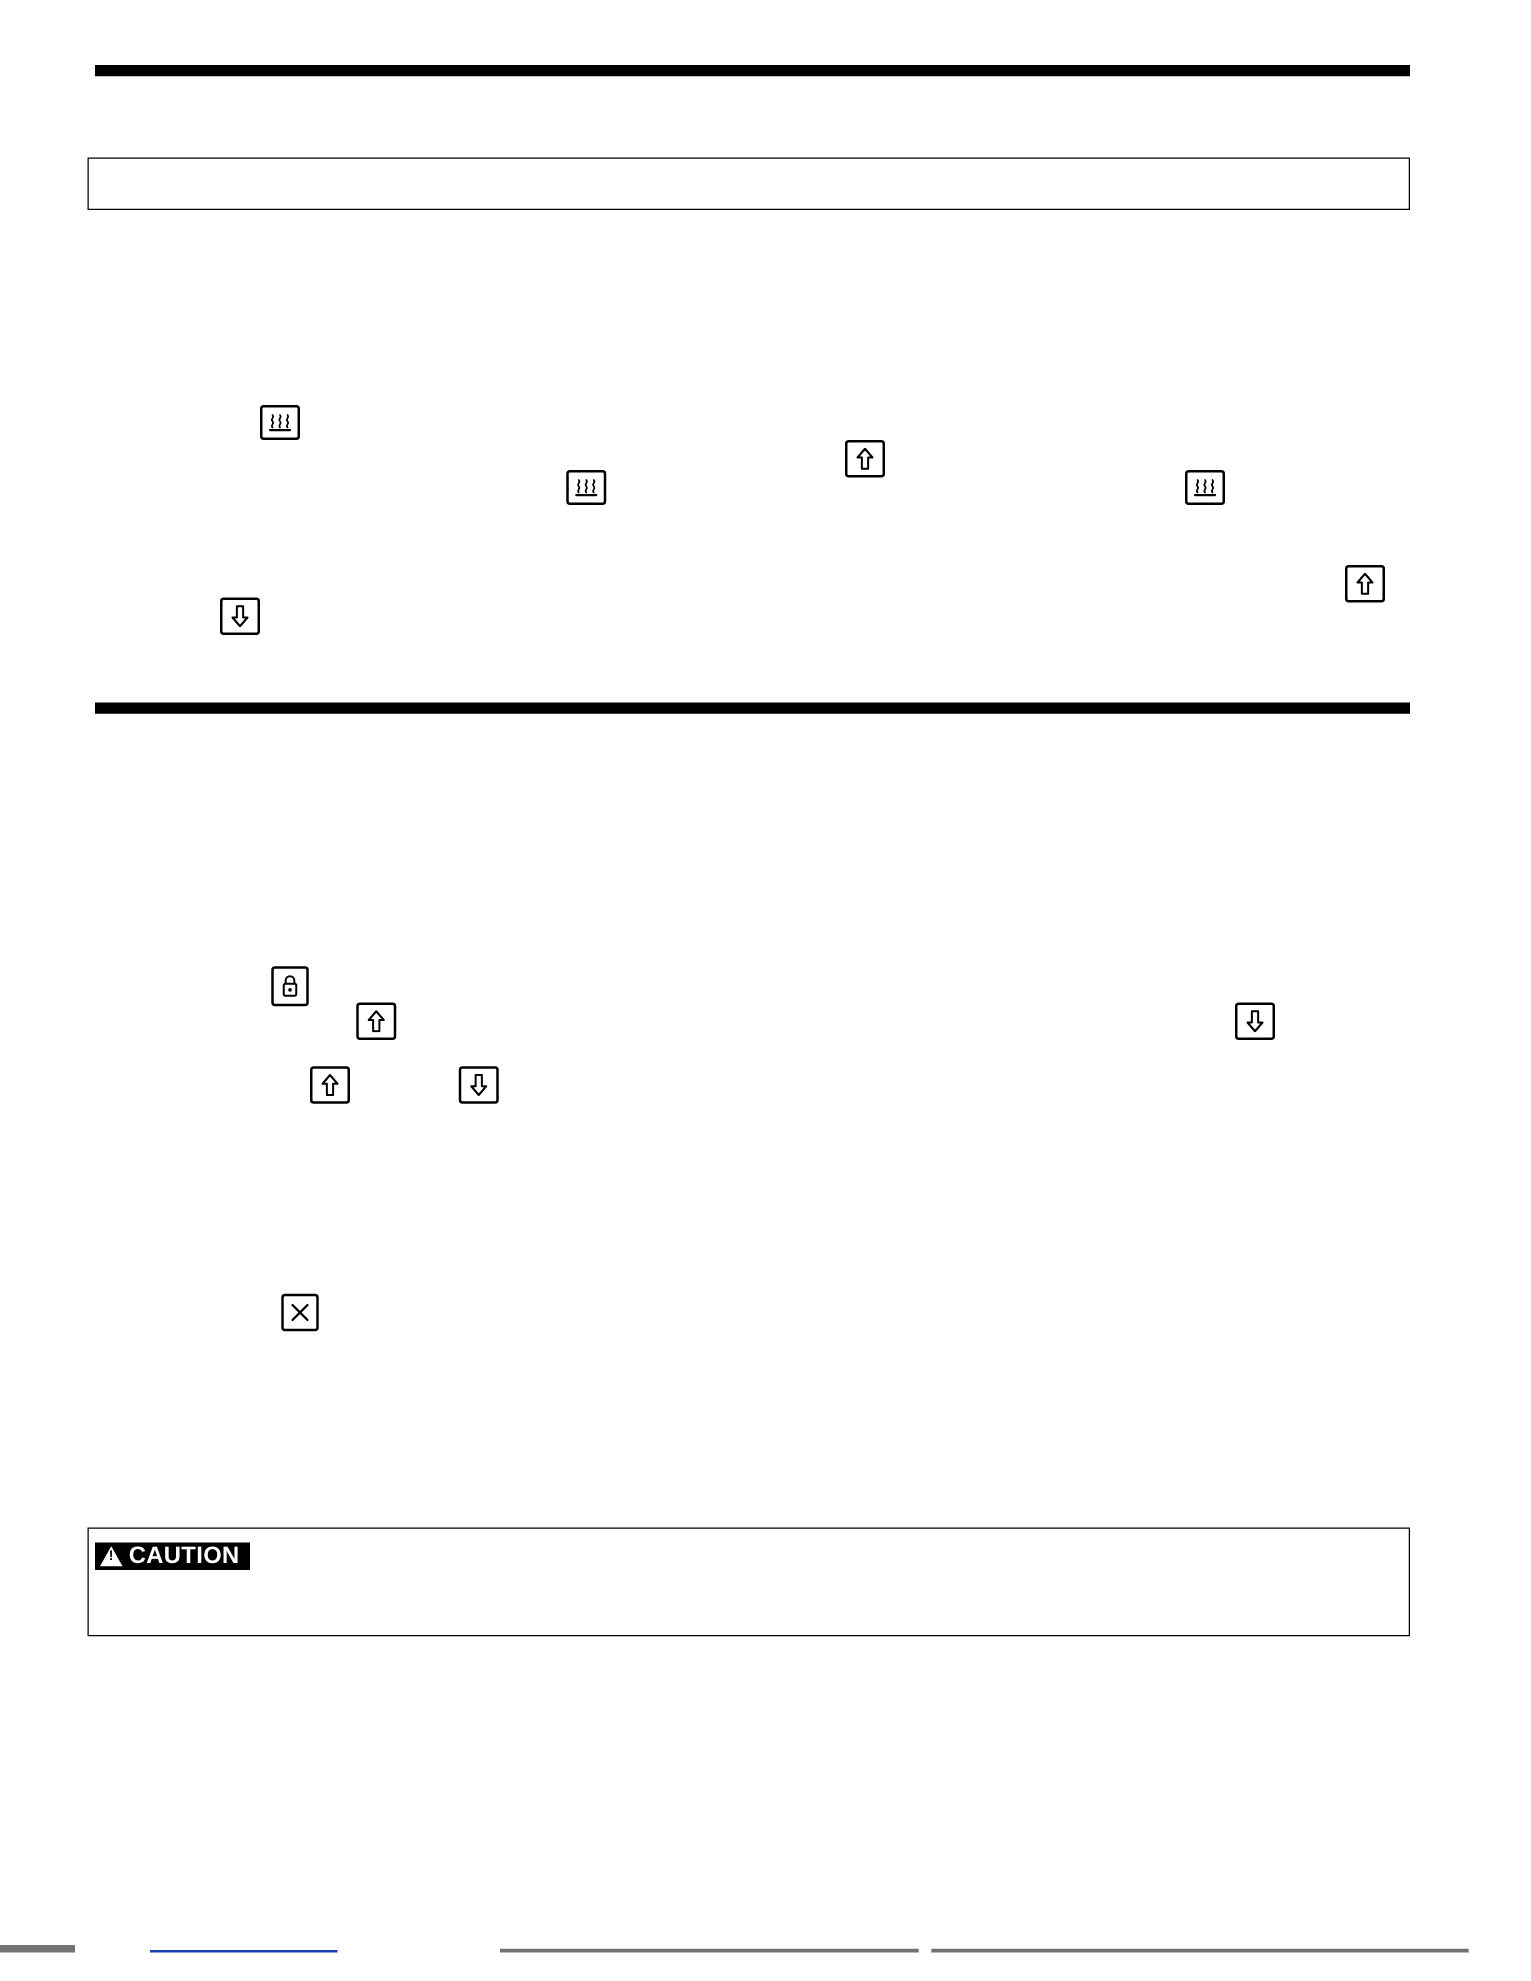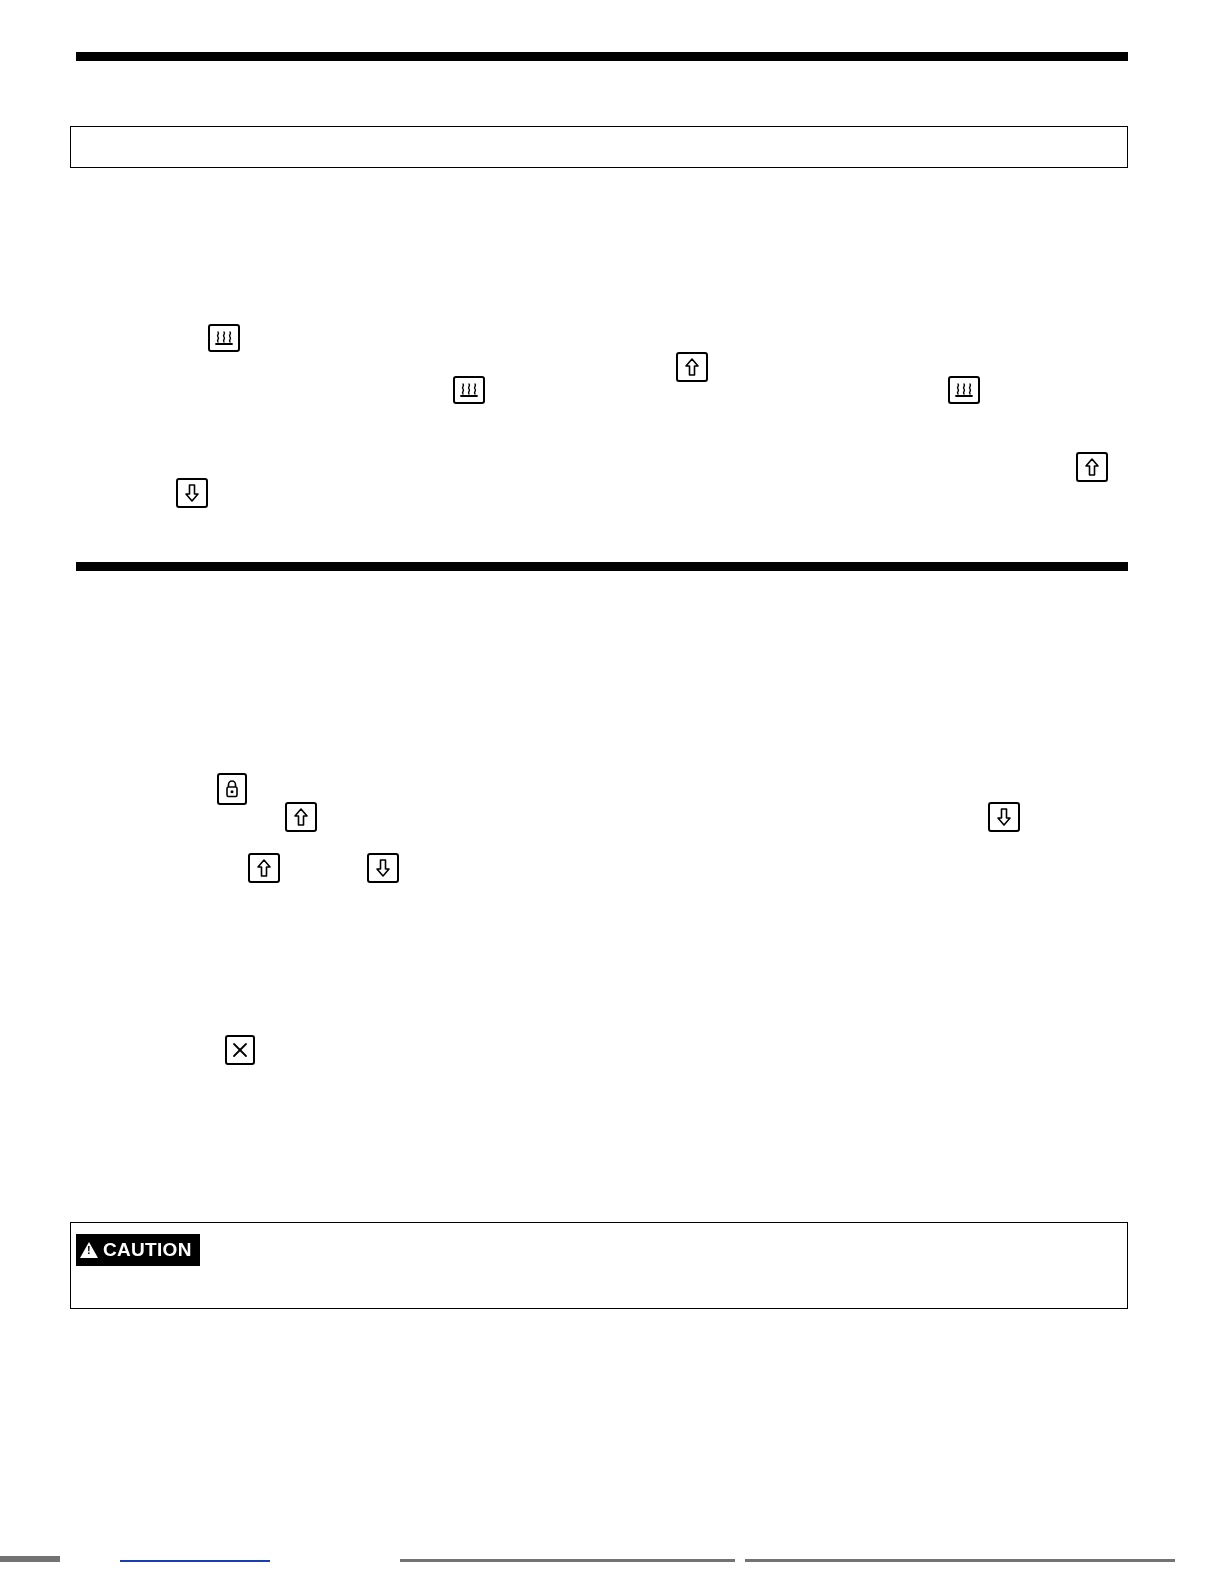--- a/index.html
+++ b/index.html
@@ -48,21 +48,21 @@
     top: 1222px;
     width: 1058px;
     height: 87px;
   }
 
   
   .caution-banner {
     position: absolute;
     left: 76px;
     top: 1234px;
-    height: 32px;
+    height: 22px;
     background: #000000;
     color: #ffffff;
     display: flex;
     align-items: center;
     padding: 0 8px 0 4px;
     font-size: 19px;
     font-weight: bold;
     letter-spacing: 0.3px;
   }
   .caution-tri {

